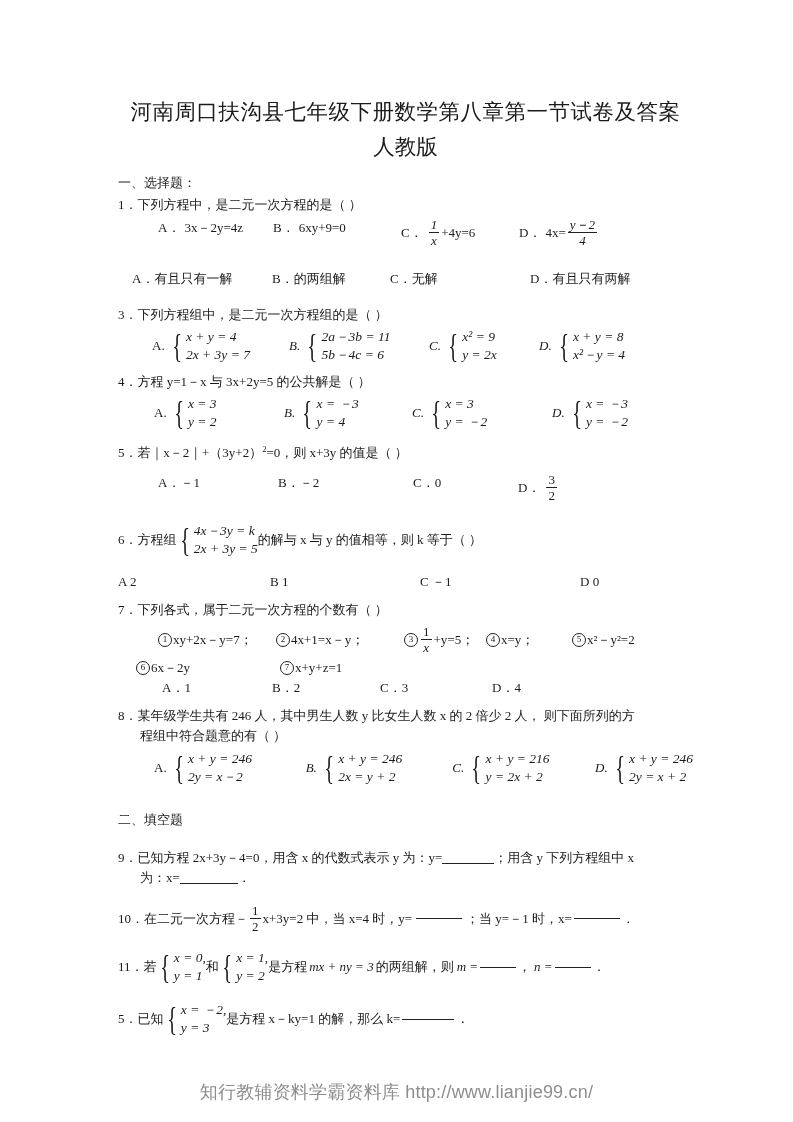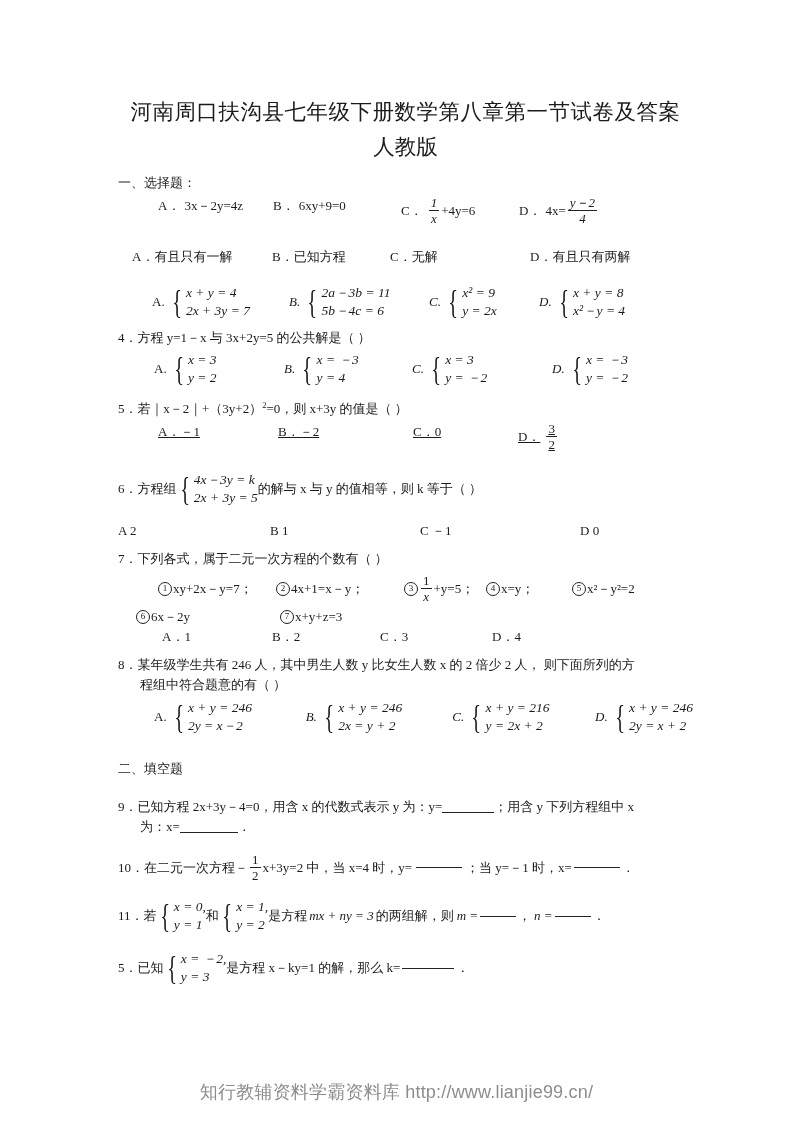--- a/index.html
+++ b/index.html
@@ -171,20 +171,21 @@
 <body>
 
 <div class="page">
 
   <div class="doc-title">河南周口扶沟县七年级下册数学第八章第一节试卷及答案</div>
   <div class="doc-subtitle">人教版</div>
 
   <div class="section-head">一、选择题：</div>
 
   <div class="q">
+    <span class="q-stem">1．下列方程中，是二元一次方程的是（  ）</span>
     <div class="opts" style="padding-left:40px; margin-top:3px;">
       <span class="opt" style="width:115px;">
         <span class="opt-lab">A．</span>
         <span>3x－2y=4z</span>
       </span>
       <span class="opt" style="width:128px;">
         <span class="opt-lab">B．</span>
         <span>6xy+9=0</span>
       </span>
       <span class="opt" style="width:118px;">
@@ -204,29 +205,30 @@
         </span>
       </span>
     </div>
   </div>
 
   <div class="sp10"></div>
 
   <div class="q">
     <div class="opts" style="padding-left:14px; margin-top:12px;">
       <span class="opt" style="width:140px;">A．有且只有一解</span>
-      <span class="opt" style="width:118px;">B．已知方程</span>
+      <span class="opt" style="width:118px;">B．的两组解</span>
       <span class="opt" style="width:140px;">C．无解</span>
       <span class="opt">D．有且只有两解</span>
     </div>
   </div>
 
   <div class="sp14"></div>
 
   <div class="q">
+    <span class="q-stem">3．下列方程组中，是二元一次方程组的是（  ）</span>
     <div class="opts" style="padding-left:34px; margin-top:3px;">
       <span class="opt" style="width:137px;">
         <span class="opt-lab">A.</span>
         <span class="sys">
           <span class="brace">{</span>
           <span class="rows">
             <span>x + y = 4</span>
             <span>2x + 3y = 7</span>
           </span>
         </span>
@@ -311,21 +313,21 @@
       </span>
     </div>
   </div>
 
   <div class="sp6"></div>
 
   <div class="q">
     <span class="q-stem">
       <span>5．若｜x－2｜+（3y+2）</span><sup>2</sup><span>=0，则 x+3y 的值是（  ）</span>
     </span>
-    <div class="opts" style="padding-left:40px; margin-top:3px;text-decoration:underline;">
+    <div class="opts" style="padding-left:40px; margin-top:10px;">
       <span class="opt" style="width:120px;">A．－1</span>
       <span class="opt" style="width:135px;">B．－2</span>
       <span class="opt" style="width:105px;text-align:right;">C．0</span>
       <span class="opt">
         <span class="opt-lab">D．</span>
         <span class="frac">
           <span class="num" style="font-style:normal;">3</span>
           <span class="den" style="font-style:normal;">2</span>
         </span>
       </span>
@@ -384,21 +386,21 @@
         <span>x²－y²=2</span>
       </span>
     </div>
     <div class="opts" style="padding-left:18px; margin-top:4px; align-items:center;">
       <span class="opt" style="width:144px;">
         <span class="circled">6</span>
         <span>6x－2y</span>
       </span>
       <span class="opt">
         <span class="circled">7</span>
-        <span>x+y+z=3</span>
+        <span>x+y+z=1</span>
       </span>
     </div>
     <div class="opts" style="padding-left:44px; margin-top:0px;gap:36px;">
       <span class="opt" style="width:74px;">A．1</span>
       <span class="opt" style="width:72px;">B．2</span>
       <span class="opt" style="width:76px;">C．3</span>
       <span class="opt">D．4</span>
     </div>
   </div>
 

